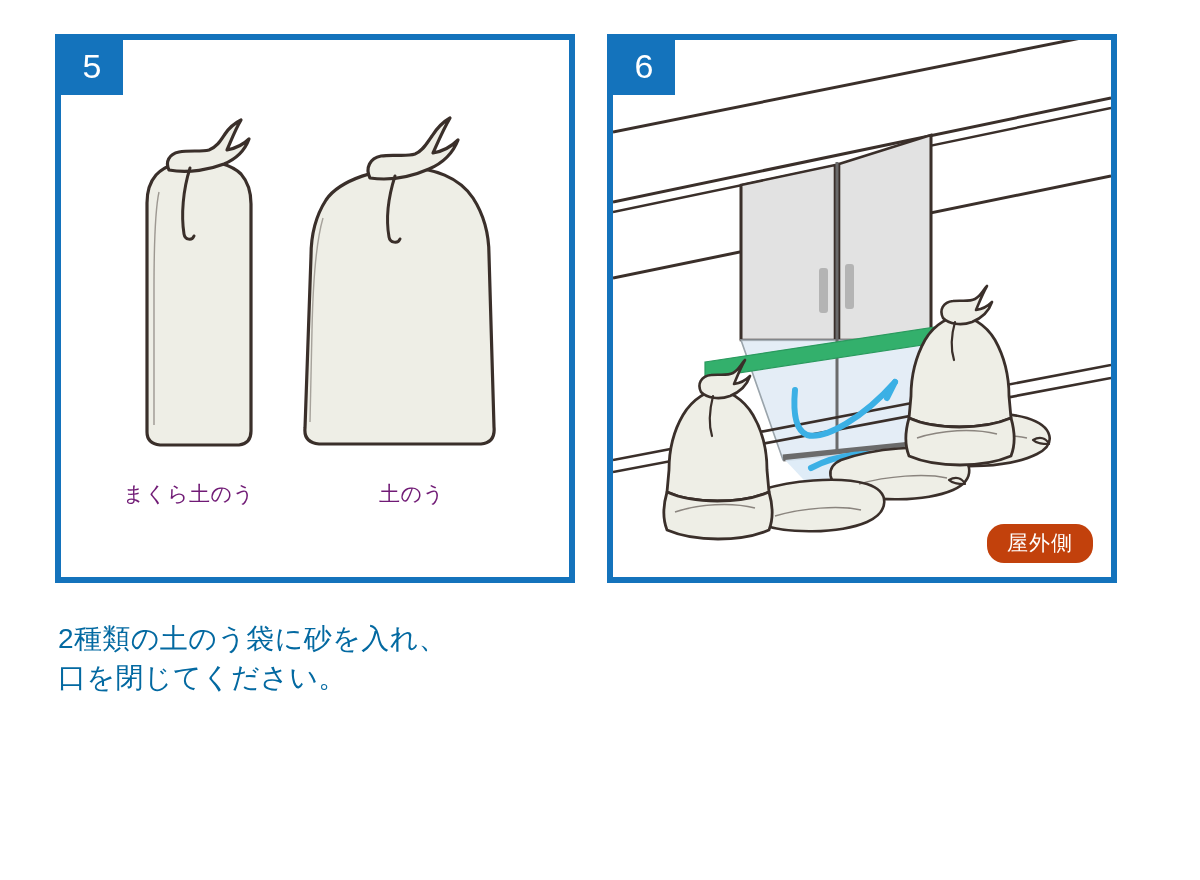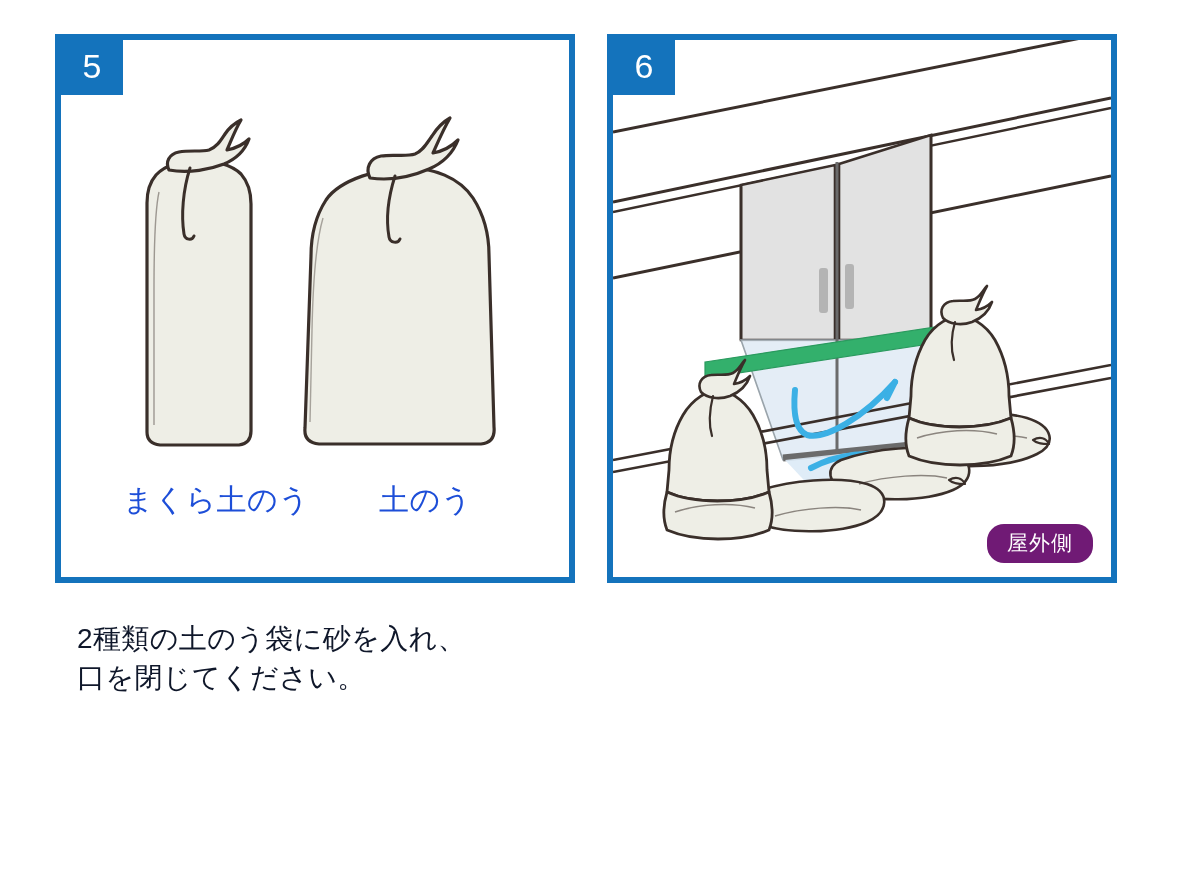--- a/index.html
+++ b/index.html
@@ -57,22 +57,22 @@
     position: absolute;
     left: 0; top: 0;
     width: 100%;
     height: 100%;
     display: block;
   }
 
   
   .bag-label {
     position: absolute;
-    font-size: 30px;
-    color: #1d4ed8;
+    font-size: 21px;
+    color: #701a75;
     white-space: nowrap;
     letter-spacing: 0.5px;
   }
   #bag-label-pillow { left: 62px;  top: 440px; }
   #bag-label-normal { left: 318px; top: 440px; }
 
   
   .outdoor-badge {
     position: absolute;
     right: 18px;
@@ -85,24 +85,23 @@
     border-radius: 17px;
     letter-spacing: 1px;
     z-index: 7;
   }
 
   
   .caption {
     position: absolute;
     font-size: 28px;
     line-height: 1.38;
-    color: #0f172a;
+    color: #0369a1;
     letter-spacing: 0.4px;
     white-space: pre-line;
-    margin-left: 19px;
   }
   #caption-5 { left: 58px;  top: 620px; width: 530px; }
   #caption-6 { left: 604px; top: 620px; width: 560px; }
 </style>
 </head>
 <body>
 
 <div class="sheet">
 
   <div class="panel" id="panel-5" style="--accent: #1473bc;">
@@ -303,20 +302,20 @@
                    C 370 269 375 266 379 262
                    C 376 271 369 278 359 282
                    C 348 286 336 284 330 278 Z" fill="#eeeee6" stroke="#3a2f2a" stroke-width="2.6" stroke-linejoin="round"></path>
           <path d="M342 282 C 338 296 338 310 341 320" fill="none" stroke="#3a2f2a" stroke-width="2.2" stroke-linecap="round"></path>
           <path d="M304 398 C 328 390 360 388 384 394" fill="none" stroke="#3a2f2a" stroke-width="1.5" opacity="0.55"></path>
         </g>
       </svg>
 
       <div class="step-badge">6</div>
 
-      <div class="outdoor-badge" style="background: #701a75;">屋外側</div>
+      <div class="outdoor-badge" style="background: #c2410c;">屋外側</div>
     </div>
   </div>
 
   <div class="caption" id="caption-5">2種類の土のう袋に砂を入れ、
 口を閉じてください。</div>
 
 </div>
 
 </body></html>

